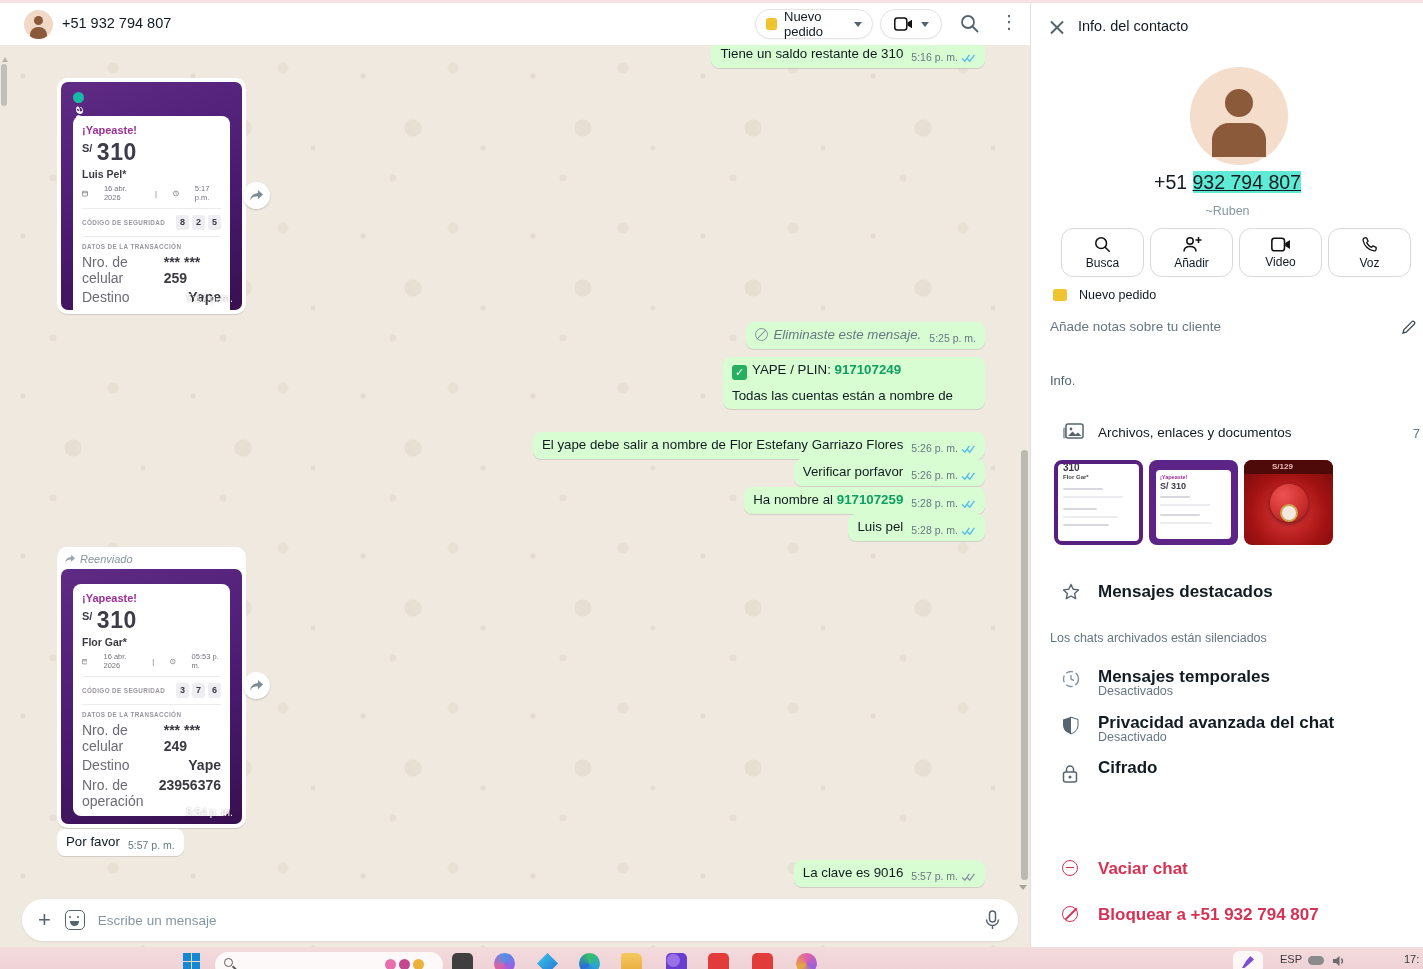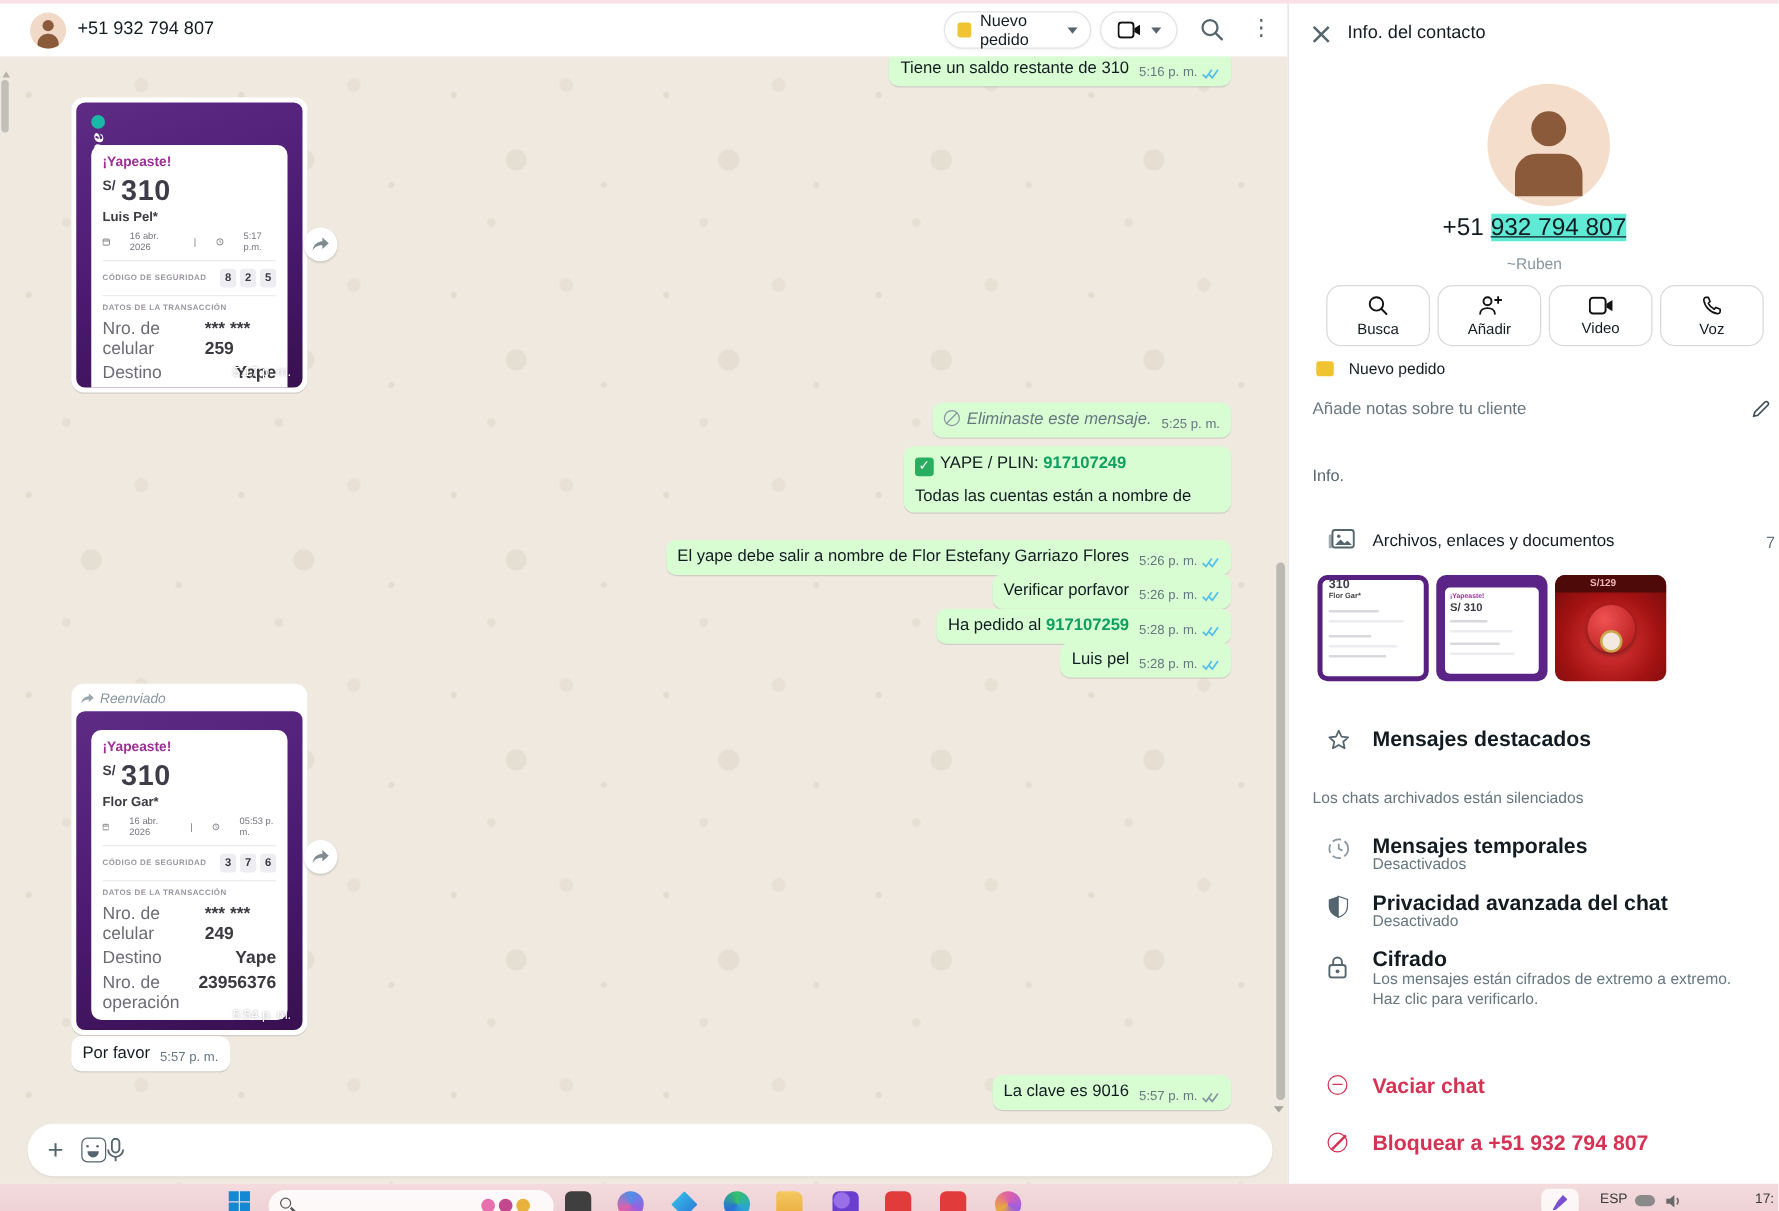--- a/index.html
+++ b/index.html
@@ -289,21 +289,21 @@
       <span>Verificar porfavor</span><span class="meta">
           <span>5:26 p. m.</span>
           <svg class="ticks tick-blue" width="15" height="10" viewBox="0 0 16 11">
             <polyline points="1,6 4,9 9,2" fill="none" stroke="currentColor" stroke-width="1.5"></polyline>
             <polyline points="6.5,6 9.5,9 14.5,2" fill="none" stroke="currentColor" stroke-width="1.5"></polyline>
           </svg>
         </span>
     </div>
 
     <div class="msg out" style="top:442px; right:45px">
-      <span>Ha pedido al </span><span class="num-link">917107259</span><span class="meta">
+      <span>Ha nombre al </span><span class="num-link">917107259</span><span class="meta">
           <span>5:28 p. m.</span>
           <svg class="ticks tick-blue" width="15" height="10" viewBox="0 0 16 11">
             <polyline points="1,6 4,9 9,2" fill="none" stroke="currentColor" stroke-width="1.5"></polyline>
             <polyline points="6.5,6 9.5,9 14.5,2" fill="none" stroke="currentColor" stroke-width="1.5"></polyline>
           </svg>
         </span>
     </div>
 
     <div class="msg out" style="top:469px; right:45px">
       <span>Luis pel</span><span class="meta">
@@ -392,20 +392,21 @@
     <div class="sb-left-arrow"></div>
     <div class="sb-left"></div>
     <div class="sb-right"></div>
     <div class="sb-right-arrow"></div>
   </div>
 
   <div class="input-bar">
     <div class="input-pill">
       <span class="plus-ico">+</span>
       <span class="emoji-ico"></span>
+      <input class="msg-input" placeholder="Escribe un mensaje" style="">
       <svg width="15" height="21" viewBox="0 0 15 21" style="margin-right:18px">
           <rect x="4.5" y="1" width="6" height="11" rx="3" fill="none" stroke="#54656f" stroke-width="1.5"></rect>
           <path d="M1.5 9.5 a6 6 0 0 0 12 0" fill="none" stroke="#54656f" stroke-width="1.5"></path>
           <line x1="7.5" y1="15.5" x2="7.5" y2="19" stroke="#54656f" stroke-width="1.5"></line>
         </svg>
     </div>
   </div>
 
   <div class="panel">
     <div class="close-x"></div>
@@ -528,21 +529,20 @@
       <span class="prow-sub">Desactivado</span>
     </div>
 
     <div class="prow" style="top:755px; height:52px">
       <svg class="prow-ico" style="top:6px" width="16" height="19" viewBox="0 0 16 19">
           <rect x="1.5" y="8" width="13" height="10" rx="2" fill="none" stroke="#54656f" stroke-width="1.5"></rect>
           <path d="M4.5 8 V5.5 a3.5 3.5 0 0 1 7 0 V8" fill="none" stroke="#54656f" stroke-width="1.5"></path>
           <circle cx="8" cy="13" r="1.5" fill="#54656f"></circle>
         </svg>
       <span class="prow-title">Cifrado</span>
-      <span class="prow-desc">Los mensajes están cifrados de extremo a extremo. Haz clic para verificarlo.</span>
     </div>
 
     <div class="prow" style="top:856px; height:22px">
       <div class="prow-ico minus-circ"></div>
       <span class="prow-title danger">Vaciar chat</span>
     </div>
 
     <div class="prow" style="top:902px; height:22px">
       <div class="prow-ico block-circ"></div>
       <span class="prow-title danger">Bloquear a +51 932 794 807</span>

